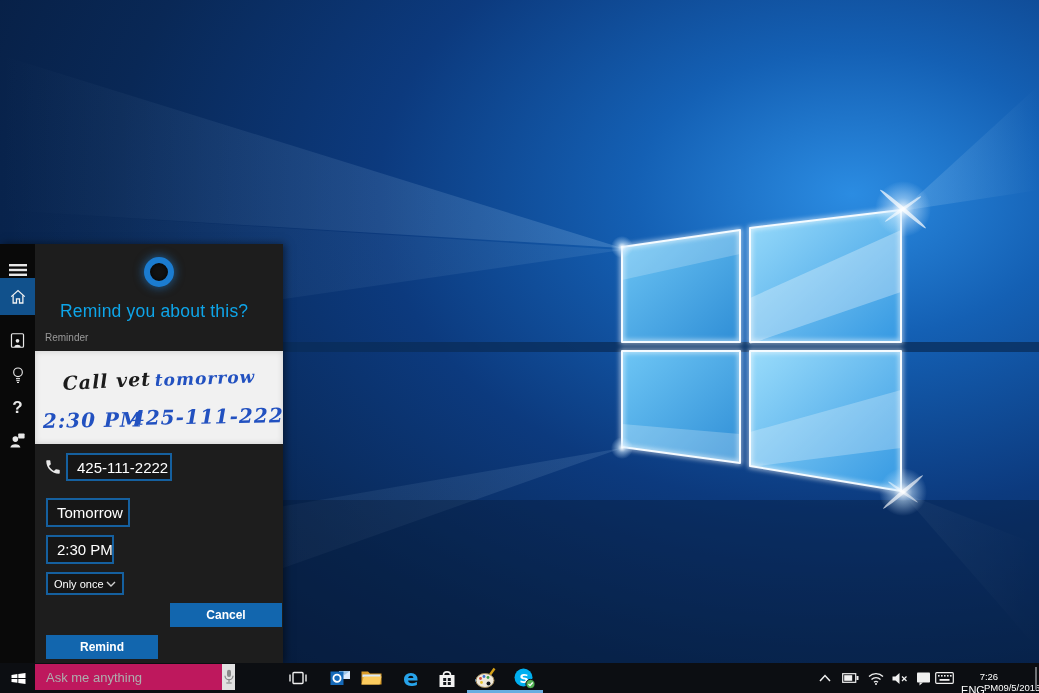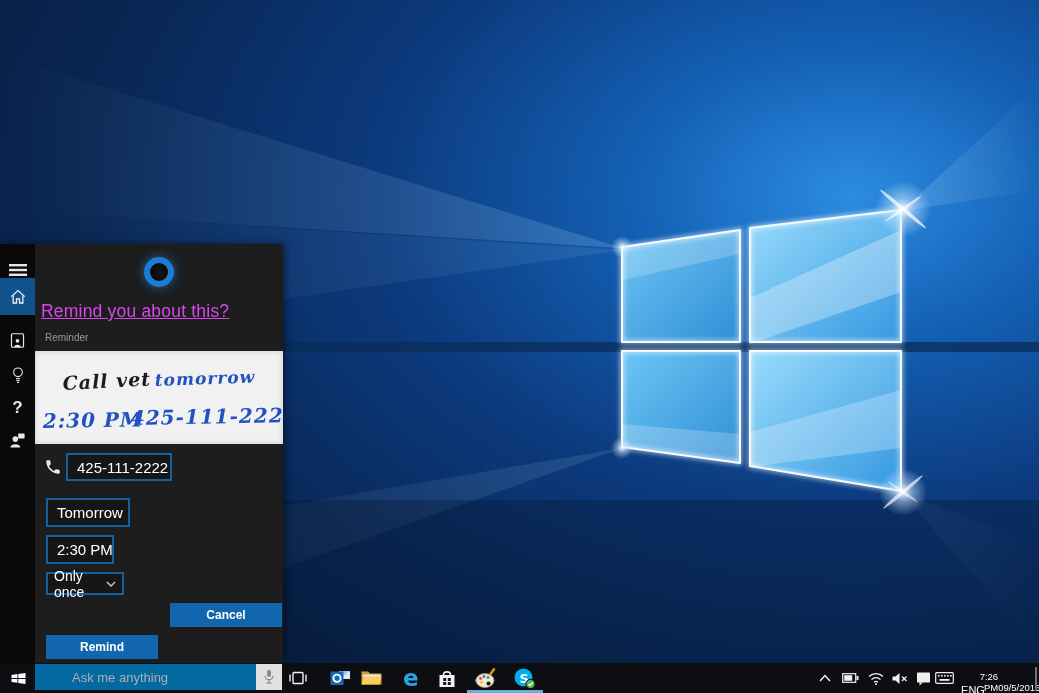--- a/index.html
+++ b/index.html
@@ -11,38 +11,38 @@
   .wallpaper { position:absolute; inset:0; }
 
   
   .cortana-panel { position:absolute; left:0; top:244px; width:283px; height:419px; display:flex; background:#1d1d1d; box-shadow:2px 0 8px rgba(0,0,0,.5); }
   .c-sidebar { position:relative; width:35px; background:#090909; flex:0 0 35px; }
   .sb-item { position:absolute; left:0; width:35px; height:30px; display:flex; align-items:center; justify-content:center; cursor:pointer; }
   .sb-home-block { position:absolute; left:0; top:34px; width:35px; height:37px; background:#11518c; display:flex; align-items:center; justify-content:center; cursor:pointer; }
   .c-main { position:relative; flex:1; }
 
   .cortana-ring { position:absolute; left:109px; top:13px; width:30px; height:30px; border-radius:50%; border:6px solid #1b7cd0; background:#121212; box-shadow:0 0 10px 1px rgba(32,134,224,.55), inset 0 0 5px rgba(0,0,0,.9); }
-  .c-title { position:absolute; left:6px; top:57px; font-size:17.5px; color:#d946ef; letter-spacing:.2px;text-decoration:underline; }
+  .c-title { position:absolute; left:25px; top:57px; font-size:17.5px; color:#0ea5e9; letter-spacing:.2px; }
   .c-sub { position:absolute; left:10px; top:88px; font-size:10px; color:#9a9a9a; }
 
   .note-box { position:absolute; left:0; top:107px; width:248px; height:93px; background:#f1f1f1; box-shadow:inset 0 0 6px rgba(0,0,0,.15); }
   .hw { font-family:"DejaVu Serif", serif; font-style:italic; font-weight:bold; letter-spacing:1px; }
 
   .field { position:absolute; border:2px solid #15609f; background:rgba(0,0,0,.22); color:#fff; font-size:15px; display:flex; align-items:center; padding:0 9px; cursor:text; white-space:nowrap; }
   .phone-icon-wrap { position:absolute; left:9px; top:214px; width:18px; height:18px; }
 
-  .dropdown { position:absolute; left:11px; top:328px; width:78px; height:23px; border:2px solid #15609f; background:rgba(0,0,0,.22); color:#fff; font-size:14px; display:flex; align-items:center; padding:0 6px; cursor:pointer; }
+  .dropdown { position:absolute; left:11px; top:328px; width:78px; height:23px; border:2px solid #15609f; background:rgba(0,0,0,.22); color:#fff; font-size:11px; display:flex; align-items:center; padding:0 6px; cursor:pointer; }
   .dropdown .dd-label { flex:1; }
 
   .btn { position:absolute; top:359px; width:112px; height:24px; background:#1266ae; color:#fff; font-size:12px; font-weight:bold; display:flex; align-items:center; justify-content:center; cursor:pointer; }
 
   
   .taskbar { position:absolute; left:0; bottom:0; width:1039px; height:30px; background:#0c0e12; }
   .start-btn { position:absolute; left:6px; top:3px; width:24px; height:24px; display:flex; align-items:center; justify-content:center; cursor:pointer; }
-  .searchbox { position:absolute; left:35px; top:1px; width:247px; height:26px; background:#0369a1; display:flex;padding-left:26px; }
+  .searchbox { position:absolute; left:35px; top:1px; width:200px; height:26px; background:#be185d; display:flex; }
   .searchbox input { flex:1; background:transparent; border:none; outline:none; color:#c9c9c9; font-size:13px; padding-left:11px; font-family:"Liberation Sans",sans-serif; }
   .searchbox input::placeholder { color:#aeaeae; }
   .mic-zone { width:26px; height:26px; background:#e1e1e1; display:flex; align-items:center; justify-content:center; cursor:pointer; }
 
   .tb-icon { position:absolute; top:3px; width:24px; height:24px; display:flex; align-items:center; justify-content:center; cursor:pointer; }
   .run-bar { position:absolute; bottom:0; height:3px; background:#69ade0; }
 
   .tray-icon { position:absolute; top:5px; width:20px; height:20px; display:flex; align-items:center; justify-content:center; cursor:pointer; }
   .tray-lang { position:absolute; left:959px; top:0; width:28px; height:30px; color:#fff; font-size:11px; display:flex; align-items:center; justify-content:center; cursor:pointer;margin-top:12px; }
   .tray-clock { position:absolute; left:988px; top:0; width:44px; height:30px; color:#fff; font-size:9.5px; line-height:11px; display:flex; flex-direction:row; align-items:flex-end; justify-content:center; cursor:pointer; text-align:right; }

